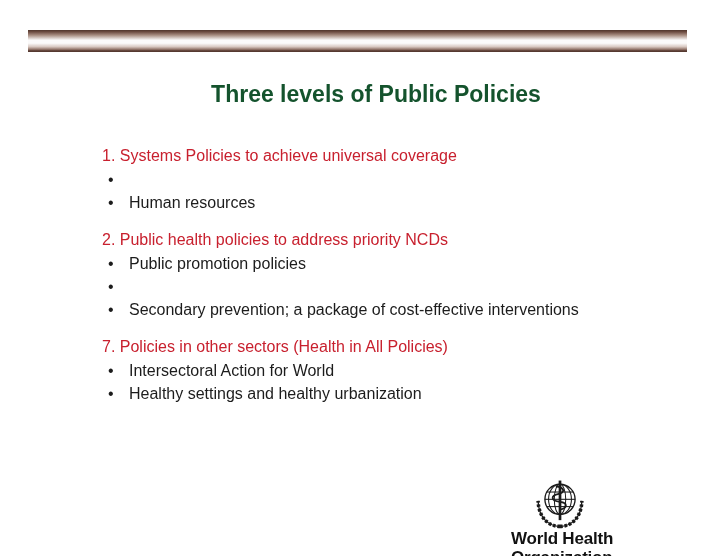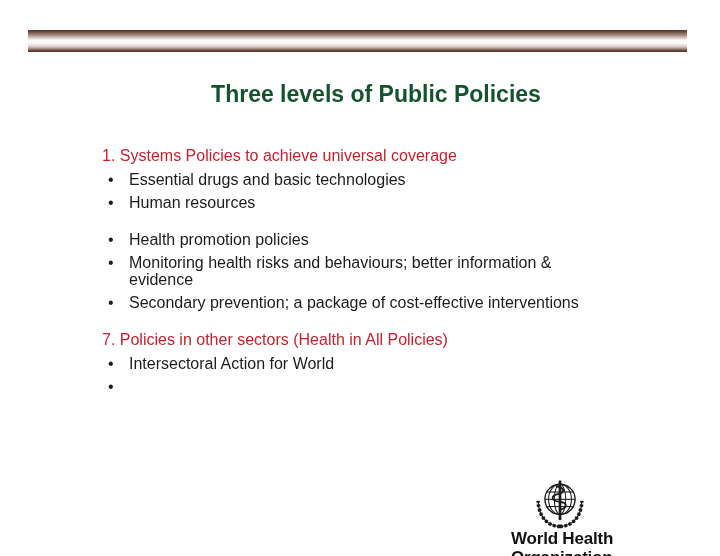--- a/index.html
+++ b/index.html
@@ -89,52 +89,51 @@
   <div class="top-bar"></div>
 
   <h1 class="title">Three levels of Public Policies</h1>
 
   <div class="content">
 
     <section class="policy-section">
       <div class="section-heading">1. Systems Policies to achieve universal coverage</div>
       <div class="bullet-item">
         <span class="bullet-marker">•</span>
-        <span class="bullet-text">Essential drugs and basic technologies</span>
       </div>
       <div class="bullet-item">
         <span class="bullet-marker">•</span>
         <span class="bullet-text">Human resources</span>
       </div>
     </section>
 
     <section class="policy-section">
+      <div class="section-heading">2. Public health policies to address priority NCDs</div>
       <div class="bullet-item">
         <span class="bullet-marker">•</span>
-        <span class="bullet-text">Health promotion policies</span>
+        <span class="bullet-text">Public promotion policies</span>
       </div>
       <div class="bullet-item">
         <span class="bullet-marker">•</span>
-        <span class="bullet-text">Monitoring health risks and behaviours; better information &amp;
-evidence</span>
       </div>
       <div class="bullet-item">
         <span class="bullet-marker">•</span>
         <span class="bullet-text">Secondary prevention; a package of cost-effective interventions</span>
       </div>
     </section>
 
     <section class="policy-section">
       <div class="section-heading">7. Policies in other sectors (Health in All Policies)</div>
       <div class="bullet-item">
         <span class="bullet-marker">•</span>
         <span class="bullet-text">Intersectoral Action for World</span>
       </div>
       <div class="bullet-item">
         <span class="bullet-marker">•</span>
+        <span class="bullet-text">Healthy settings and healthy urbanization</span>
       </div>
     </section>
 
   </div>
 
   <div class="who-logo">
     <svg class="who-emblem" width="50" height="50" viewBox="0 0 48 48" fill="none" xmlns="http://www.w3.org/2000/svg">
 
       <g stroke="#1a1a1a" stroke-width="3.4" stroke-dasharray="2.6 1.7" fill="none">
         <path d="M24 45.5 C 13 45.5, 3.5 37, 3 21"></path>

